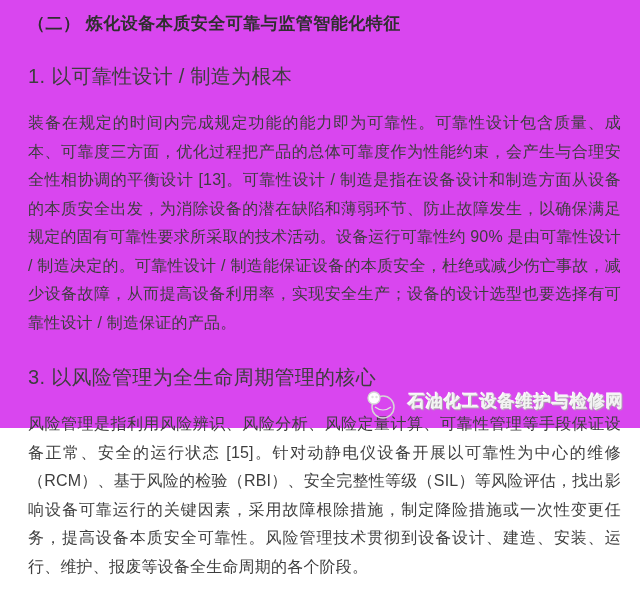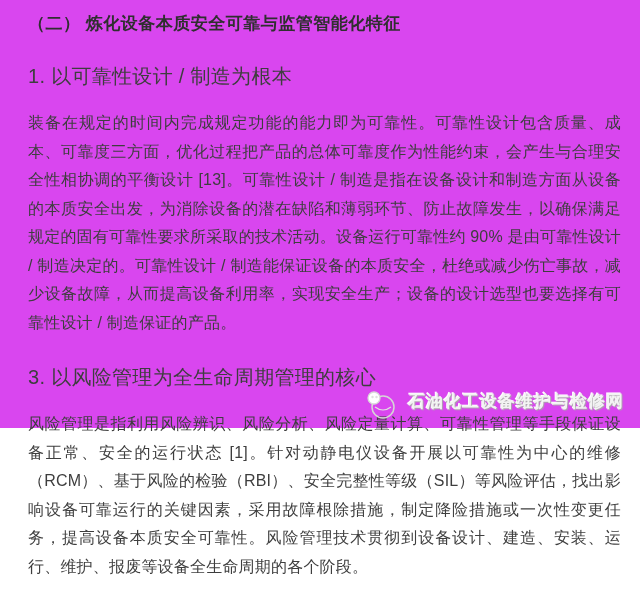--- a/index.html
+++ b/index.html
@@ -72,21 +72,21 @@
 
   <h2 class="article-title">（二） 炼化设备本质安全可靠与监管智能化特征</h2>
 
   <div>
     <div class="section-heading">1. 以可靠性设计 / 制造为根本</div>
     <p class="para">装备在规定的时间内完成规定功能的能力即为可靠性。可靠性设计包含质量、成本、可靠度三方面，优化过程把产品的总体可靠度作为性能约束，会产生与合理安全性相协调的平衡设计 [13]。可靠性设计 / 制造是指在设备设计和制造方面从设备的本质安全出发，为消除设备的潜在缺陷和薄弱环节、防止故障发生，以确保满足规定的固有可靠性要求所采取的技术活动。设备运行可靠性约 90% 是由可靠性设计 / 制造决定的。可靠性设计 / 制造能保证设备的本质安全，杜绝或减少伤亡事故，减少设备故障，从而提高设备利用率，实现安全生产；设备的设计选型也要选择有可靠性设计 / 制造保证的产品。</p>
   </div>
 
   <div>
     <div class="section-heading">3. 以风险管理为全生命周期管理的核心</div>
-    <p class="para">风险管理是指利用风险辨识、风险分析、风险定量计算、可靠性管理等手段保证设备正常、安全的运行状态 [1]。针对动静电仪设备开展以可靠性为中心的维修（RCM）、基于风险的检验（RBI）、安全完整性等级（SIL）等风险评估，找出影响设备可靠运行的关键因素，采用故障根除措施，制定降险措施或一次性变更任务，提高设备本质安全可靠性。风险管理技术贯彻到设备设计、建造、安装、运行、维护、报废等设备全生命周期的各个阶段。</p>
+    <p class="para">风险管理是指利用风险辨识、风险分析、风险定量计算、可靠性管理等手段保证设备正常、安全的运行状态 [15]。针对动静电仪设备开展以可靠性为中心的维修（RCM）、基于风险的检验（RBI）、安全完整性等级（SIL）等风险评估，找出影响设备可靠运行的关键因素，采用故障根除措施，制定降险措施或一次性变更任务，提高设备本质安全可靠性。风险管理技术贯彻到设备设计、建造、安装、运行、维护、报废等设备全生命周期的各个阶段。</p>
   </div>
 
   <div class="watermark">
     <span class="wm-icon">
       <svg width="30" height="30" viewBox="0 0 30 30" xmlns="http://www.w3.org/2000/svg">
         <circle cx="17" cy="17" r="11" fill="none" stroke="#d6d6d6" stroke-width="1.5"></circle>
         <circle cx="8" cy="8" r="6" fill="#ffffff" stroke="#d9d9d9" stroke-width="1.3"></circle>
         <path d="M9 17 q 8 6 16 0" fill="none" stroke="#e2e2e2" stroke-width="1.2"></path>
         <circle cx="6.5" cy="7" r="1.2" fill="#e0e0e0"></circle>
         <circle cx="10.5" cy="7" r="1.2" fill="#e0e0e0"></circle>

